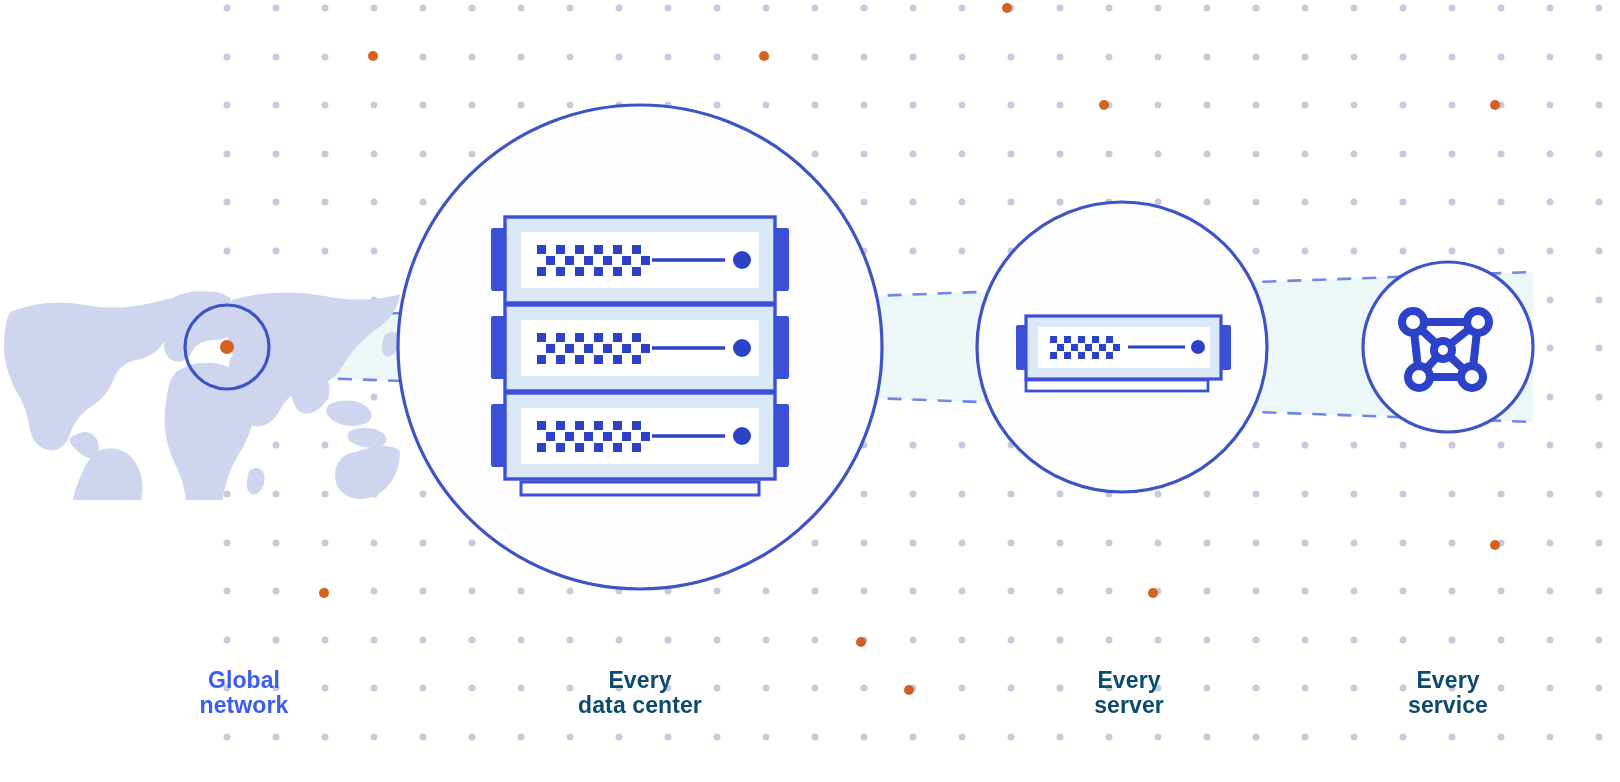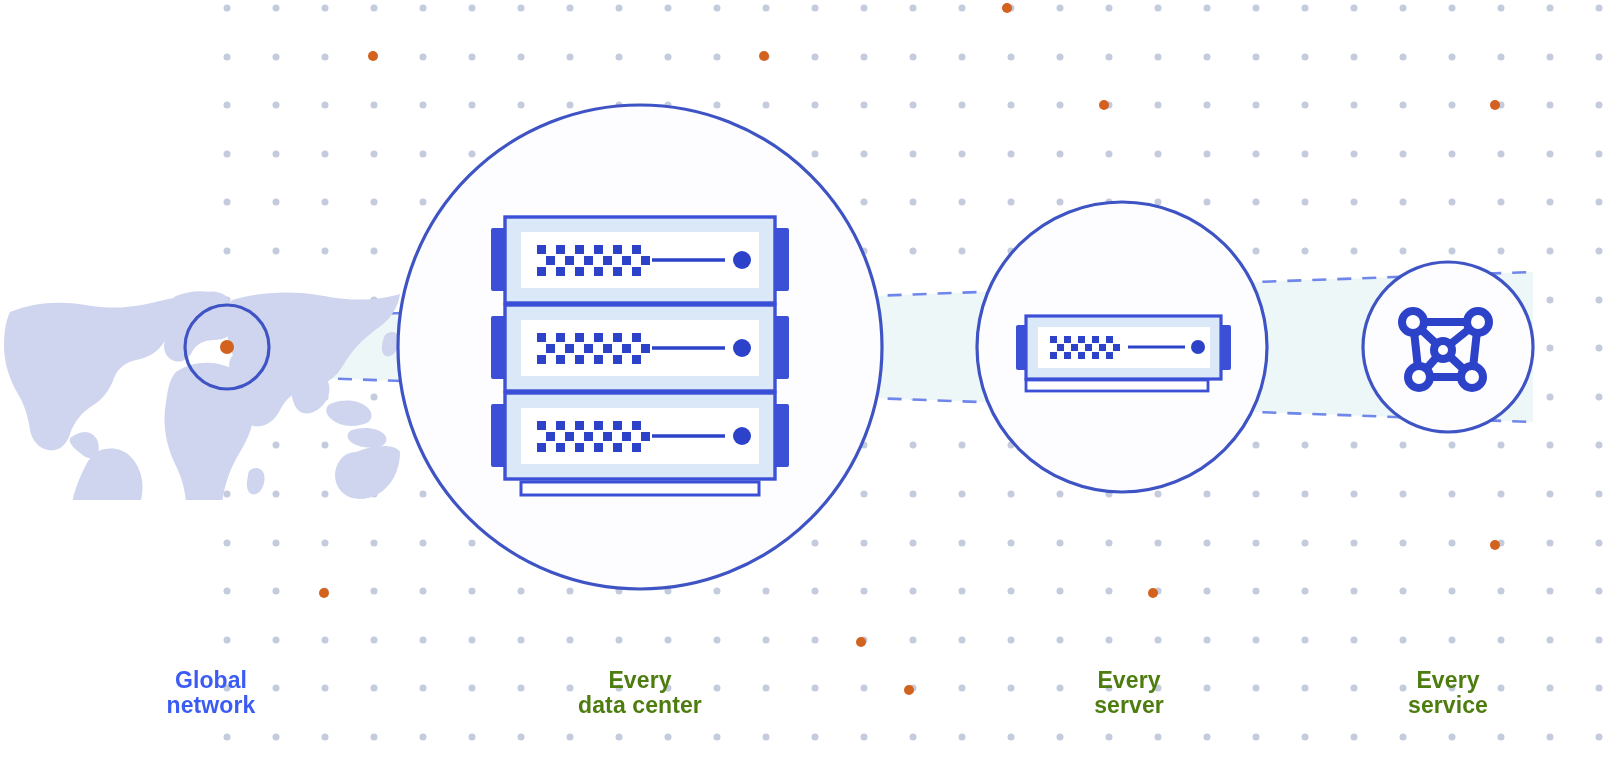--- a/index.html
+++ b/index.html
@@ -19,21 +19,21 @@
   .layer{position:absolute;top:0;left:0;width:1620px;height:782px;}
 
   .cap{
     position:absolute;
     text-align:center;
     font-size:23px;
     line-height:25px;
     font-weight:700;
     letter-spacing:.1px;
     white-space:pre-line;
-    color:#4d7c0f;
+    color:#0c4a6e;
   }
   .cap.accent{color:#3b5bf5;}
 </style>
 </head>
 <body>
 
 <div id="stage">
 
   <svg class="layer" viewBox="0 0 1620 782" width="1620" height="782" xmlns="http://www.w3.org/2000/svg">
 
@@ -745,21 +745,21 @@
         <circle cx="1104" cy="105" r="5" fill="#d4621f"></circle>
         <circle cx="1495" cy="105" r="5" fill="#d4621f"></circle>
         <circle cx="1495" cy="545" r="5" fill="#d4621f"></circle>
         <circle cx="324" cy="593" r="5" fill="#d4621f"></circle>
         <circle cx="1153" cy="593" r="5" fill="#d4621f"></circle>
         <circle cx="861" cy="642" r="5" fill="#d4621f"></circle>
         <circle cx="909" cy="690" r="5" fill="#d4621f"></circle>
       </g>
   </svg>
 
-  <div class="cap accent" style="left:111px;top:668px;width:200px;">Global
+  <div class="cap accent" style="left:144px;top:668px;width:200px;">Global
 network</div>
 
   <div class="cap" style="left:540px;top:668px;width:200px;">Every
 data center</div>
 
   <div class="cap" style="left:1029px;top:668px;width:200px;">Every
 server</div>
 
   <div class="cap" style="left:1348px;top:668px;width:200px;">Every
 service</div>

